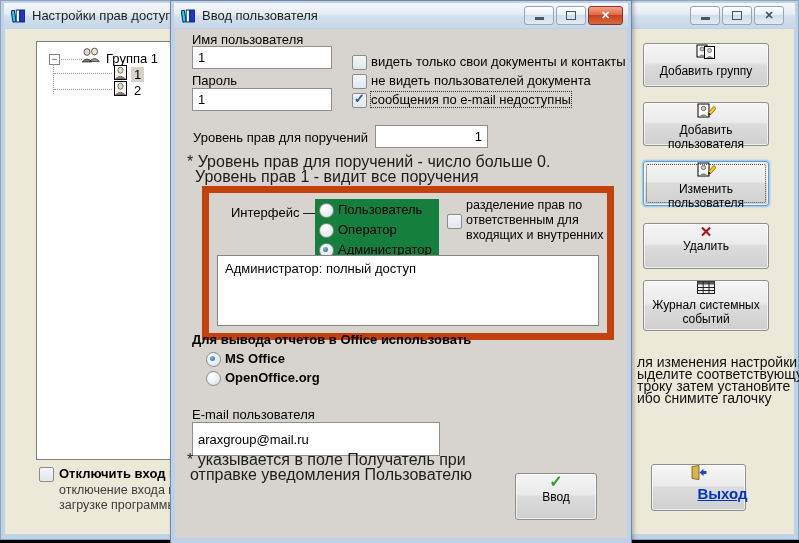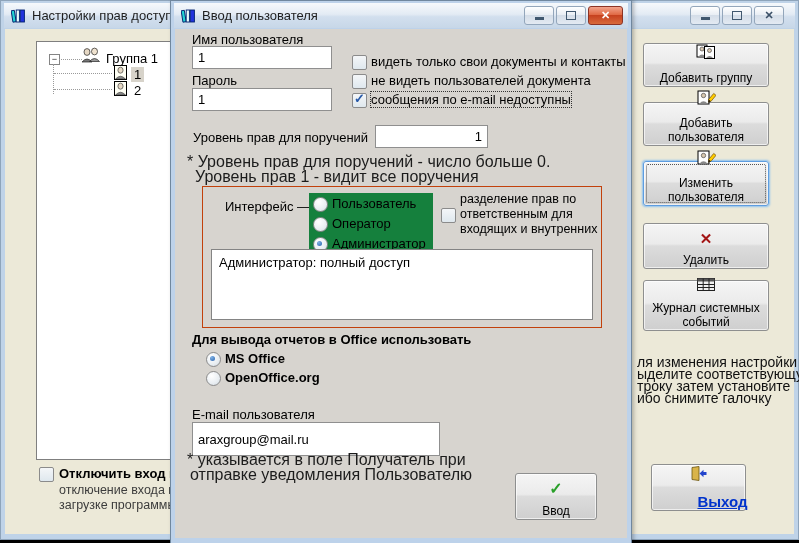--- a/index.html
+++ b/index.html
@@ -38,21 +38,21 @@
   .chkbox{position:absolute;width:13px;height:13px;border:1px solid #8b8b8b;border-radius:2px;
     background:linear-gradient(to bottom,#f4f6f8,#dfe8ee);}
   .chkbox.checked::after{content:"✓";position:absolute;left:1px;top:-3px;font-size:13px;font-weight:bold;color:#2759a8;}
   .bl-label{position:absolute;font-weight:bold;font-size:13px;color:#000;white-space:nowrap;}
   .bl-note{position:absolute;font-size:12.5px;color:#3c3c3c;white-space:nowrap;}
 
   
   .w7btn{position:absolute;left:642px;width:124px;border:1px solid #8e8f8f;border-radius:3px;
     background:linear-gradient(to bottom,#f5f5f5 0%,#ebebeb 45%,#dcdcdc 50%,#cfcfcf 100%);
     box-shadow:inset 0 0 0 1px rgba(255,255,255,.65);
-    display:flex;flex-direction:column;align-items:center;justify-content:flex-end;gap:8px;
+    display:flex;flex-direction:column;align-items:center;justify-content:flex-start;gap:1px;
     font-size:12px;color:#000;text-align:center;line-height:1.15;cursor:default;}
   .w7btn.focused{border-color:#5e9de0;box-shadow:0 0 2px 1px #8cc1f0,inset 0 0 0 1px rgba(255,255,255,.65);}
   .w7btn.focused::after{content:"";position:absolute;inset:2px;border:1px dotted #555;border-radius:2px;}
   .xglyph{font-size:15px;font-weight:bold;color:#a31515;line-height:1;}
   .help-line{position:absolute;left:632px;font-size:14px;color:#101010;white-space:nowrap;}
   .exit-label{font-weight:bold;color:#0033cc;text-decoration:underline;font-size:15px;padding-left:48px;}
   .vvod-check{font-size:16px;font-weight:bold;color:#2aa02a;line-height:1;}
 
   
   .dialog{position:absolute;left:170px;top:0;width:460px;height:543px;background:#bdd2ea;
@@ -64,21 +64,21 @@
   .lbl.bold{font-weight:bold;}
   .note{position:absolute;font-size:16px;color:#1c1c1c;white-space:nowrap;}
   .tbox{position:absolute;border:1px solid #8f8f8f;background:#fff;font-family:"Liberation Sans",sans-serif;
     font-size:13px;color:#000;padding:0 5px;box-sizing:border-box;}
   .tbox.right{text-align:right;}
 
   .flagrow{position:absolute;height:16px;}
   .flag-label{position:absolute;left:19px;top:0;font-size:13px;white-space:nowrap;}
   .flag-label.focusring{outline:1px dotted #333;}
 
-  .groupbox{position:absolute;border:1px solid #c2410c;}
+  .groupbox{position:absolute;border:7px solid #c2410c;}
   .radio-panel{position:absolute;background:#15803d;}
   .radio{position:absolute;width:13px;height:13px;border:1px solid #8b8b8b;border-radius:50%;
     background:radial-gradient(circle at 35% 30%,#ffffff 0%,#e9eef2 60%,#cfd8df 100%);}
   .radio.selected::after{content:"";position:absolute;left:3px;top:3px;width:5px;height:5px;border-radius:50%;
     background:radial-gradient(circle at 35% 30%,#7fb2e5,#2b63ad);}
   .rlabel{position:absolute;font-size:13px;white-space:nowrap;}
   .rlabel.bold{font-weight:bold;}
   .wrap-label{position:absolute;font-size:12.5px;line-height:15px;color:#000;}
   .descbox{position:absolute;background:#fff;border:1px solid #848484;font-size:13px;color:#000;padding:5px 7px;box-sizing:border-box;}
 </style>

